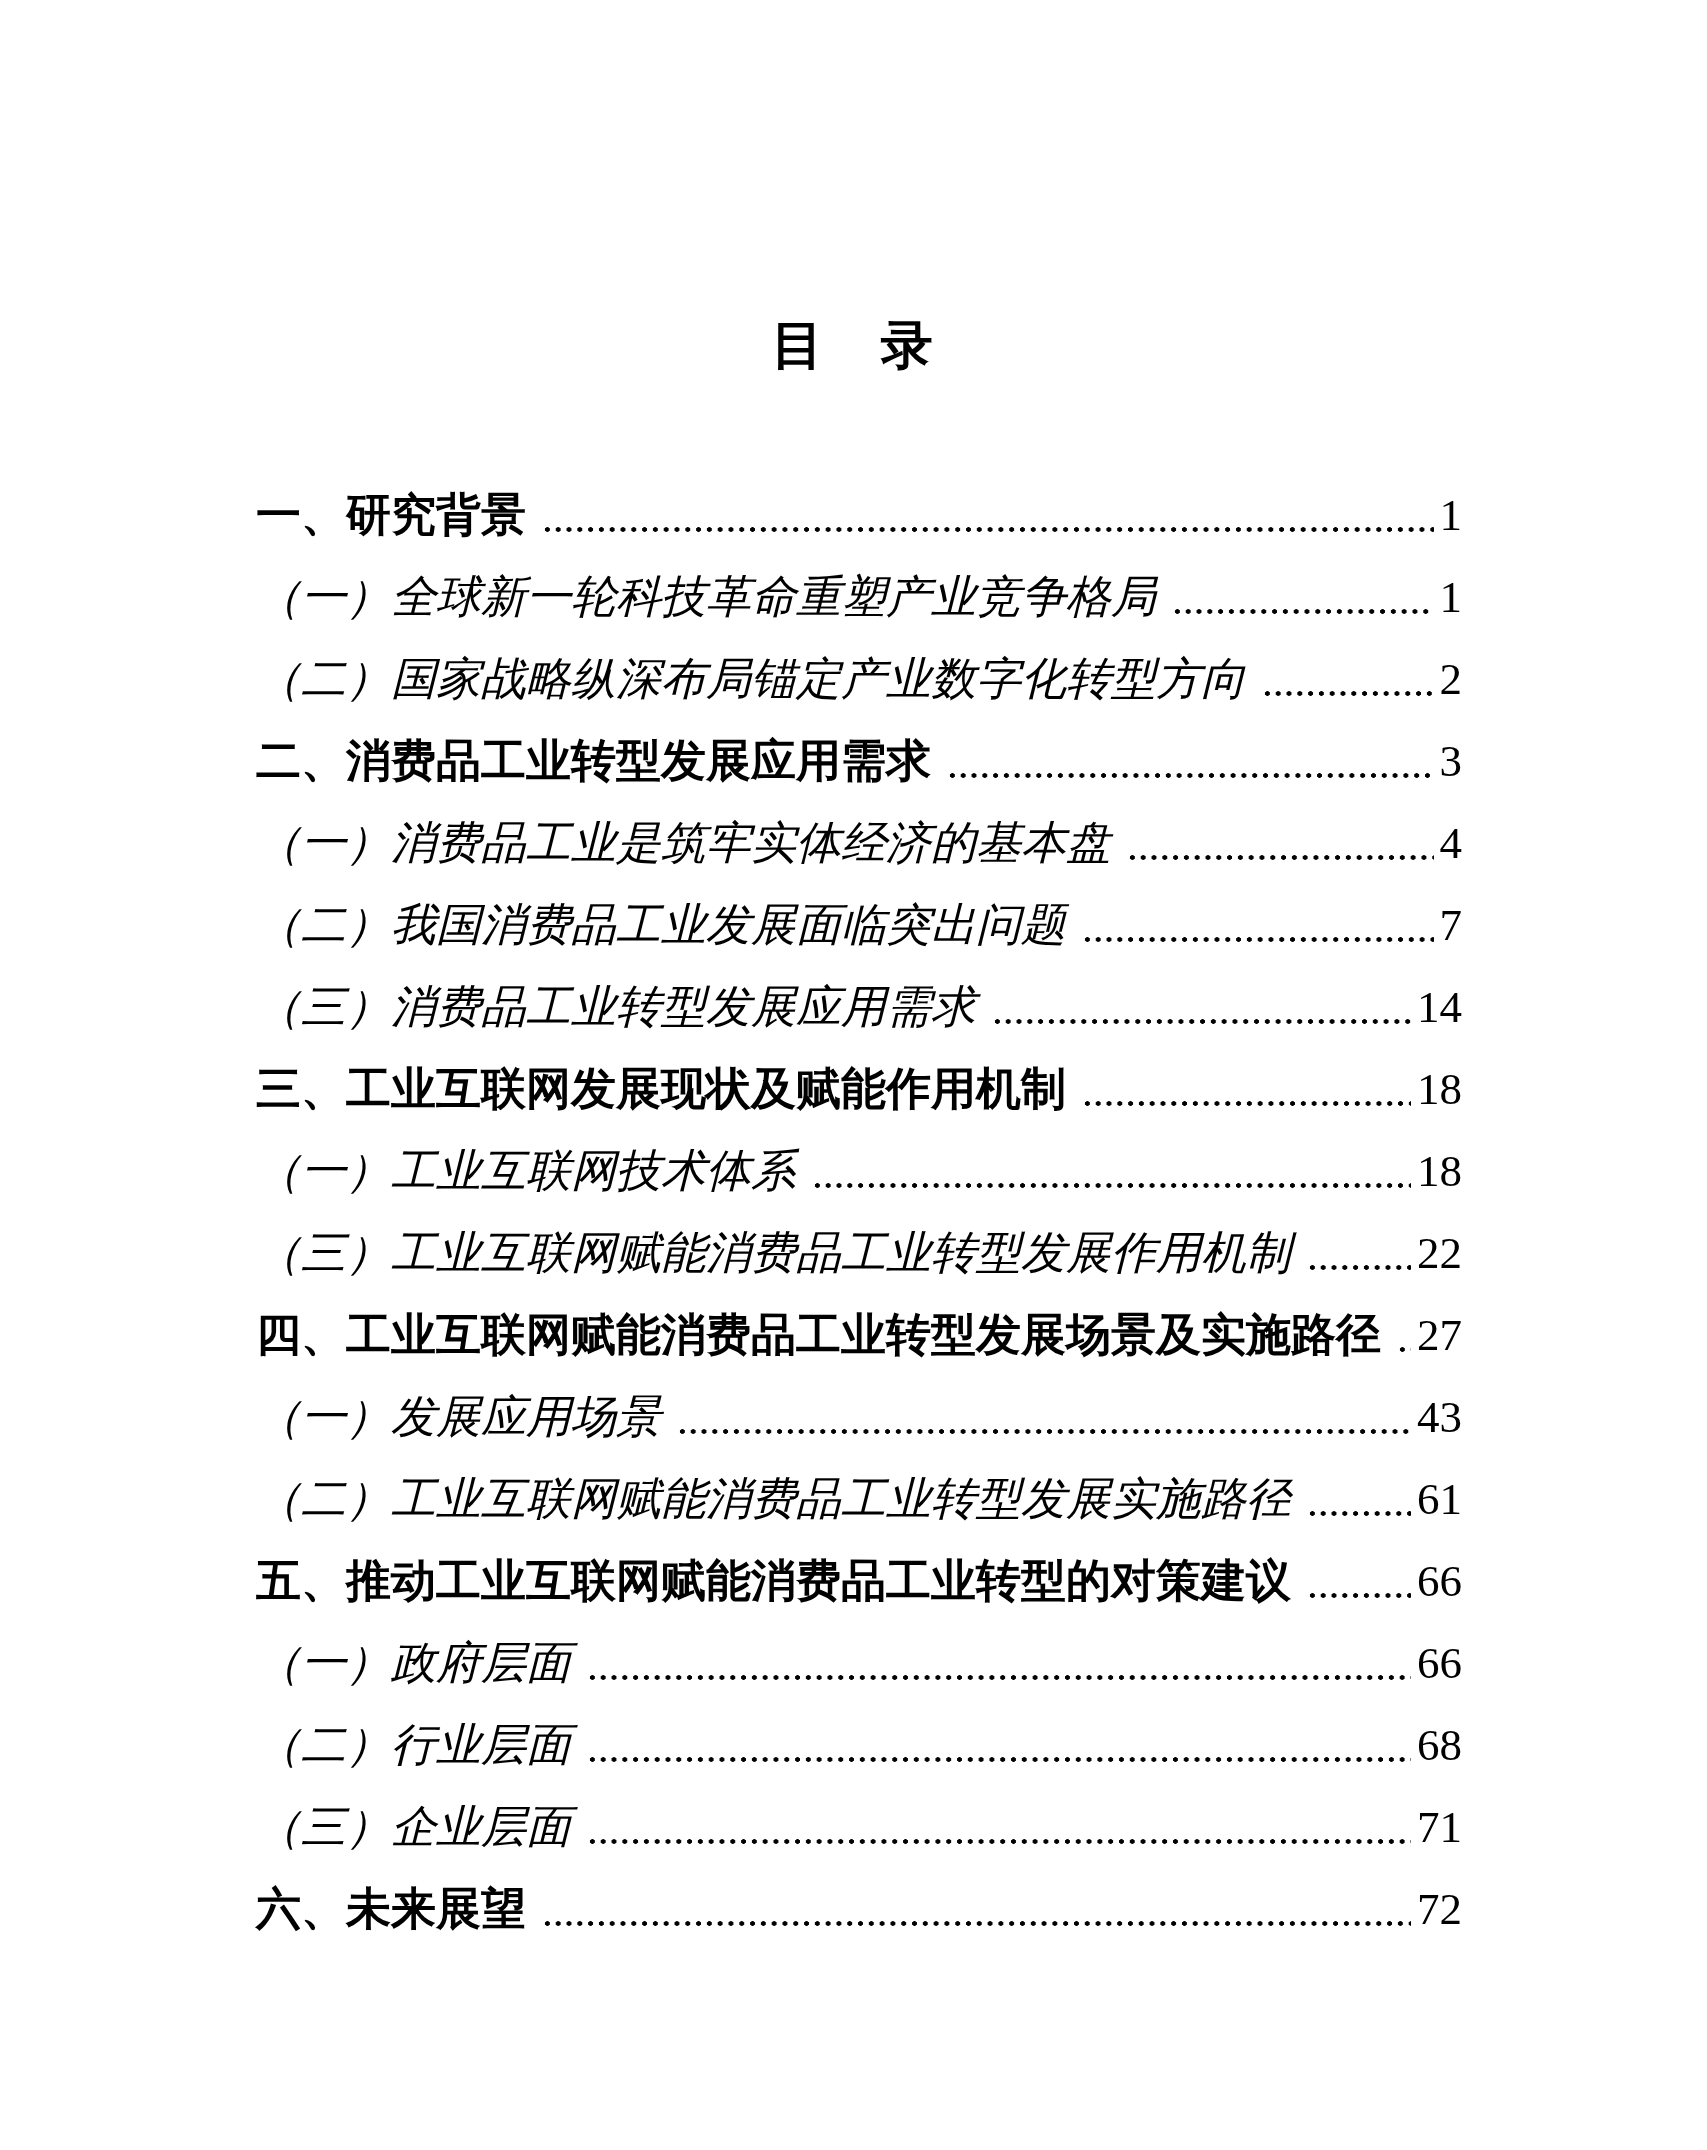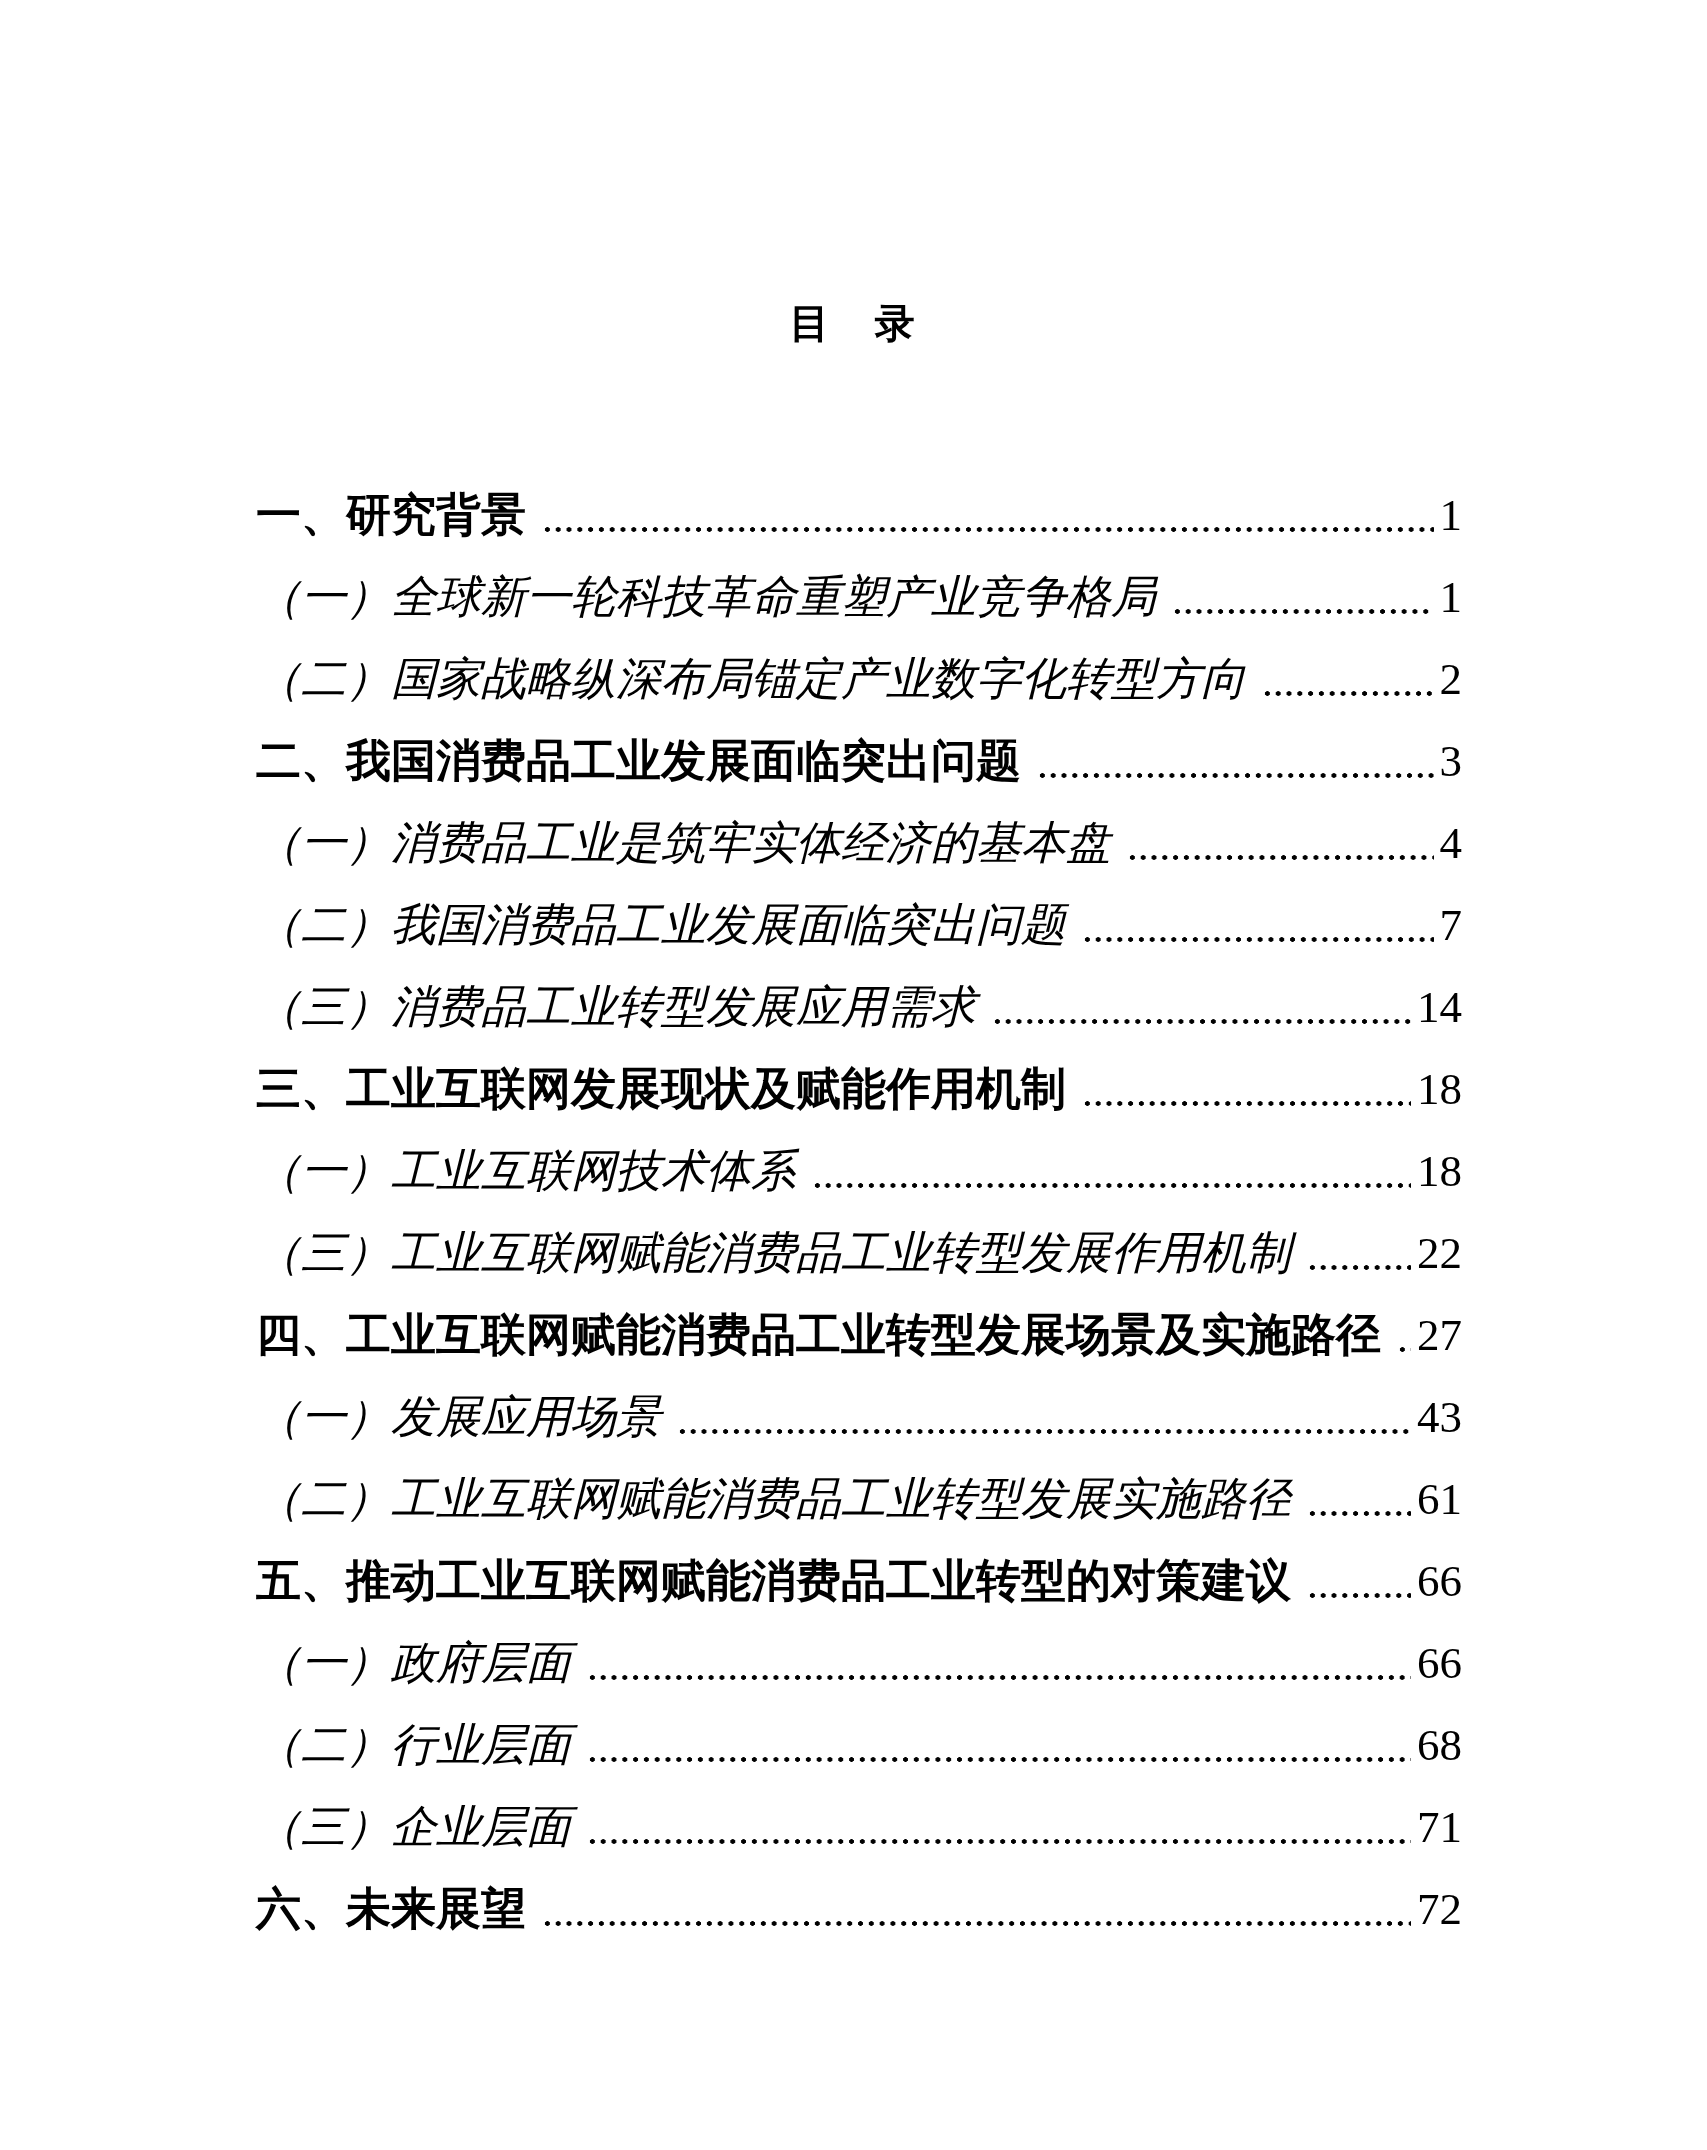--- a/index.html
+++ b/index.html
@@ -10,26 +10,26 @@
   .page {
     position: relative;
     width: 1707px;
     height: 2414px;
     background: #ffffff;
     color: #000000;
     overflow: hidden;
     font-family: "Liberation Serif", serif;
   }
   .title {
-    margin: 0;
+    margin: 16px;
     padding-top: 303px;
     text-align: center;
     font-family: "Liberation Sans", sans-serif;
     font-weight: 900;
-    font-size: 40px;
+    font-size: 52px;
     line-height: 1.0;
     letter-spacing: 2.6px;
     white-space: pre; 
   }
   .toc {
     position: absolute;
     top: 474px;
     left: 256px;
     right: 245px;
   }
@@ -86,21 +86,21 @@
     <span class="label">（一）全球新一轮科技革命重塑产业竞争格局</span>
     <span class="leader" aria-hidden="true"></span>
     <span class="pagenum">1</span>
   </div>
       <div class="row level2">
     <span class="label">（二）国家战略纵深布局锚定产业数字化转型方向</span>
     <span class="leader" aria-hidden="true"></span>
     <span class="pagenum">2</span>
   </div>
       <div class="row level1">
-    <span class="label">二、我国消费品工业发展面临突出问题</span>
+    <span class="label">二、消费品工业转型发展应用需求</span>
     <span class="leader" aria-hidden="true"></span>
     <span class="pagenum">3</span>
   </div>
       <div class="row level2">
     <span class="label">（一）消费品工业是筑牢实体经济的基本盘</span>
     <span class="leader" aria-hidden="true"></span>
     <span class="pagenum">4</span>
   </div>
       <div class="row level2">
     <span class="label">（二）我国消费品工业发展面临突出问题</span>

